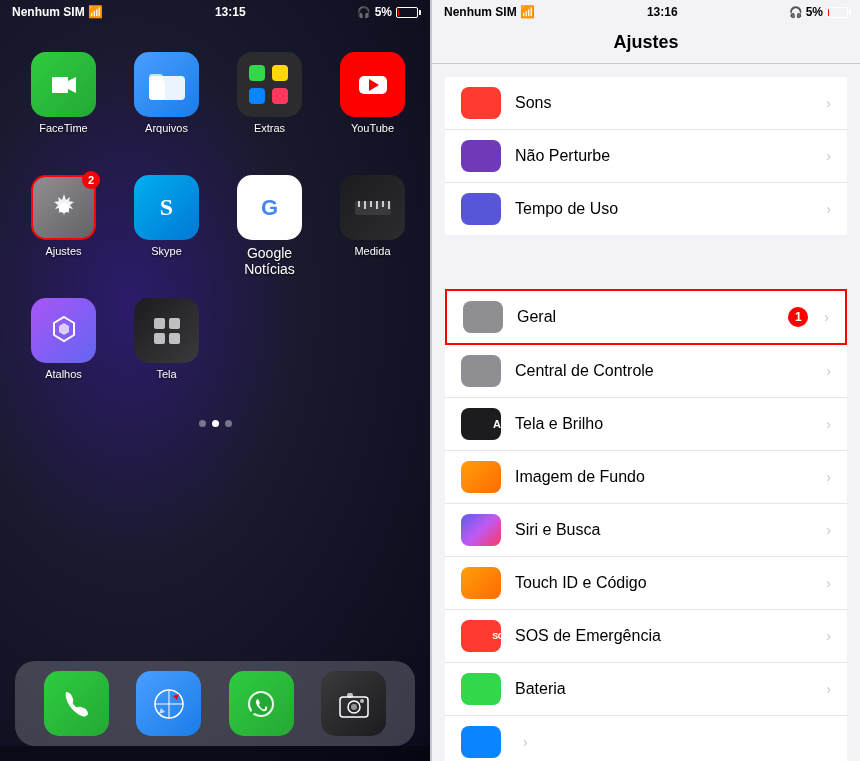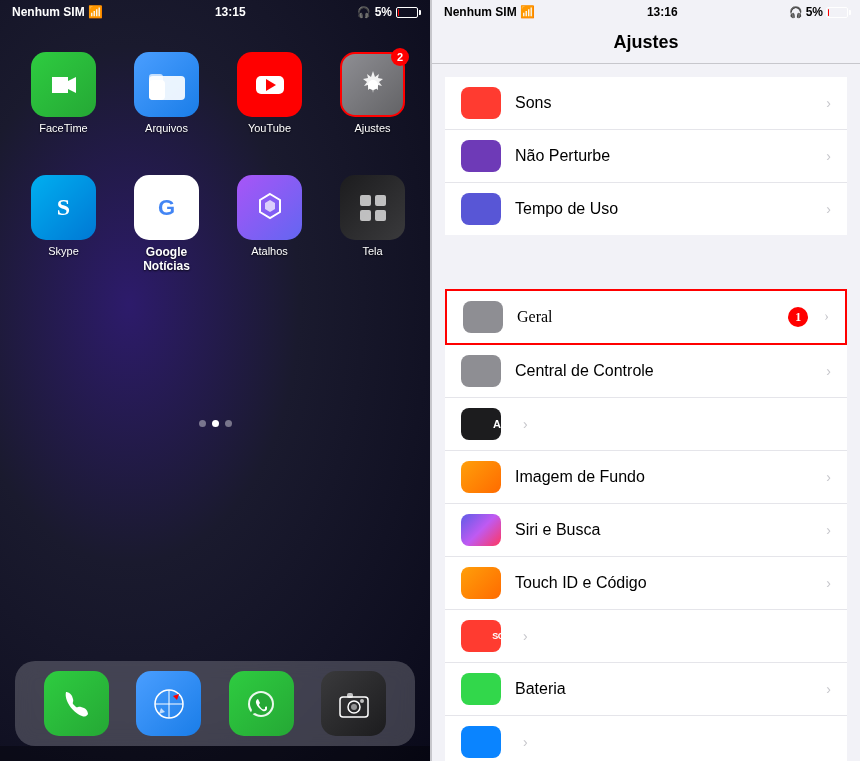--- a/index.html
+++ b/index.html
@@ -289,20 +289,29 @@
     <div class="app-item">
       <div class="app-icon icon-arquivos">
         <svg width="36" height="30" viewBox="0 0 36 30">
             <rect x="0" y="6" width="36" height="24" rx="4" fill="white" opacity="0.9"></rect>
             <rect x="0" y="10" width="16" height="20" rx="4" fill="white"></rect>
             <rect x="0" y="4" width="14" height="10" rx="3" fill="rgba(255,255,255,0.7)"></rect>
           </svg>
       </div>
       <span class="app-label">Arquivos</span>
     </div>
+    <div class="app-item">
+      <div class="app-icon" style="background:#2c2c2e; border-radius:15px; display:grid; grid-template-columns:1fr 1fr; gap:5px; padding:12px;">
+        <div style="background:#32d74b; border-radius:4px; width:16px; height:16px;"></div>
+        <div style="background:#ffd60a; border-radius:4px; width:16px; height:16px;"></div>
+        <div style="background:#0a84ff; border-radius:4px; width:16px; height:16px;"></div>
+        <div style="background:#ff375f; border-radius:4px; width:16px; height:16px;"></div>
+      </div>
+      <span class="app-label">Extras</span>
+    </div>
 
     <div class="app-item">
       <div class="app-icon icon-youtube">
         <svg width="36" height="36" viewBox="0 0 36 36">
             <rect width="36" height="36" fill="#ff0000" rx="0"></rect>
             <rect x="4" y="9" width="28" height="18" rx="5" fill="white"></rect>
             <polygon points="14,12 14,24 24,18" fill="#ff0000"></polygon>
           </svg>
       </div>
       <span class="app-label">YouTube</span>
@@ -320,23 +329,37 @@
       <span class="app-label">Ajustes</span>
     </div>
     <div class="app-item">
       <div class="app-icon icon-skype" style="font-size:24px; font-weight:700; color:white; font-family:serif;">S</div>
       <span class="app-label">Skype</span>
     </div>
     <div class="app-item">
       <div class="app-icon icon-gnoticias" style="font-size:13px; font-weight:700; color:#4285f4; display:flex; align-items:center; justify-content:center;">
         <span style="color:#4285f4; font-weight:900; font-size:22px;">G</span>
       </div>
-      <span class="app-label" style="font-size:12px;font-weight:bold;">Google Notícias</span>
-    </div>
-
+      <span class="app-label" style="font-size:14px;">Google Notícias</span>
+    </div>
+
+    <div class="app-item">
+      <div class="app-icon icon-medida">
+        <svg width="40" height="30" viewBox="0 0 40 30">
+            <rect x="2" y="8" width="36" height="14" rx="2" fill="#3a3a3c"></rect>
+            <line x1="6" y1="8" x2="6" y2="14" stroke="white" stroke-width="1.5"></line>
+            <line x1="12" y1="8" x2="12" y2="16" stroke="white" stroke-width="1.5"></line>
+            <line x1="18" y1="8" x2="18" y2="14" stroke="white" stroke-width="1.5"></line>
+            <line x1="24" y1="8" x2="24" y2="16" stroke="white" stroke-width="1.5"></line>
+            <line x1="30" y1="8" x2="30" y2="14" stroke="white" stroke-width="1.5"></line>
+            <line x1="36" y1="8" x2="36" y2="16" stroke="white" stroke-width="1.5"></line>
+          </svg>
+      </div>
+      <span class="app-label">Medida</span>
+    </div>
     <div class="app-item">
       <div class="app-icon icon-atalhos">
         <svg width="36" height="36" viewBox="0 0 36 36">
             <rect width="36" height="36" fill="none" rx="0"></rect>
             <path d="M18 4 L28 10 L28 22 L18 28 L8 22 L8 10 Z" fill="none" stroke="white" stroke-width="2"></path>
             <path d="M18 10 L23 13 L23 19 L18 22 L13 19 L13 13 Z" fill="white" opacity="0.7"></path>
           </svg>
       </div>
       <span class="app-label">Atalhos</span>
     </div>
@@ -461,21 +484,21 @@
         </div>
         <span class="item-label">Tempo de Uso</span>
         <span class="item-chevron">›</span>
       </div>
     </div>
 
     <div class="section-gap"></div>
 
     <div class="settings-group">
 
-      <div class="settings-item geral-row" style="border: 2px solid red; font-family: Liberation Serif, serif;">
+      <div class="settings-item geral-row" style="border: 2px solid red;">
         <div class="item-icon icon-geral">
           <svg width="20" height="20" viewBox="0 0 20 20">
               <circle cx="10" cy="10" r="3" fill="white"></circle>
               <path d="M10 2 L11.5 5.5 L14 4 L13.5 6.5 L16.5 7.5 L14 9 L16 12 L13.5 11.5 L13 14.5 L11 12.5 L10 16 L9 12.5 L7 14.5 L6.5 11.5 L4 12 L6 9 L3.5 7.5 L6.5 6.5 L6 4 L8.5 5.5 Z" fill="rgba(255,255,255,0.85)"></path>
             </svg>
         </div>
         <span class="item-label">Geral</span>
         <div class="item-badge">1</div>
         <span class="item-chevron">›</span>
       </div>
@@ -486,20 +509,21 @@
               <rect x="11" y="3" width="6" height="6" rx="1" fill="white"></rect>
               <rect x="3" y="11" width="6" height="6" rx="1" fill="white"></rect>
               <rect x="11" y="11" width="6" height="6" rx="1" fill="white"></rect>
             </svg>
         </div>
         <span class="item-label">Central de Controle</span>
         <span class="item-chevron">›</span>
       </div>
       <div class="settings-item">
         <div class="item-icon" style="background:#1c1c1e; border-radius:8px; width:32px; height:32px; display:flex; align-items:center; justify-content:center; font-size:11px; font-weight:700; color:white; margin-right:14px; flex-shrink:0;">AA</div>
+        <span class="item-label">Tela e Brilho</span>
         <span class="item-chevron">›</span>
       </div>
       <div class="settings-item">
         <div class="item-icon icon-imagem">
           <svg width="20" height="20" viewBox="0 0 20 20">
               <circle cx="8" cy="8" r="4" fill="rgba(255,255,100,0.9)"></circle>
               <path d="M0 12 L6 8 L10 12 L14 7 L20 14 L20 20 L0 20 Z" fill="rgba(255,255,255,0.5)"></path>
             </svg>
         </div>
         <span class="item-label">Imagem de Fundo</span>
@@ -521,20 +545,21 @@
               <ellipse cx="9" cy="9" rx="4" ry="5" fill="none" stroke="white" stroke-width="1.5"></ellipse>
               <path d="M5 9 C5 6 7 4 9 4 C11 4 13 6 13 9" fill="none" stroke="white" stroke-width="1.5"></path>
               <circle cx="9" cy="9" r="2" fill="white"></circle>
             </svg>
         </div>
         <span class="item-label">Touch ID e Código</span>
         <span class="item-chevron">›</span>
       </div>
       <div class="settings-item">
         <div class="item-icon icon-sos" style="background:#ff3b30; border-radius:8px; font-size:9px; font-weight:900; color:white; letter-spacing:-0.5px;">SOS</div>
+        <span class="item-label">SOS de Emergência</span>
         <span class="item-chevron">›</span>
       </div>
       <div class="settings-item">
         <div class="item-icon" style="background:#32d74b; border-radius:8px; width:32px; height:32px; display:flex; align-items:center; justify-content:center; margin-right:14px; flex-shrink:0;">
           <svg width="18" height="14" viewBox="0 0 18 14">
               <rect x="0" y="1" width="15" height="12" rx="2" fill="none" stroke="white" stroke-width="1.5"></rect>
               <rect x="15" y="4" width="3" height="6" rx="1" fill="white"></rect>
               <rect x="1.5" y="2.5" width="10" height="9" rx="1" fill="white" opacity="0.8"></rect>
             </svg>
         </div>

